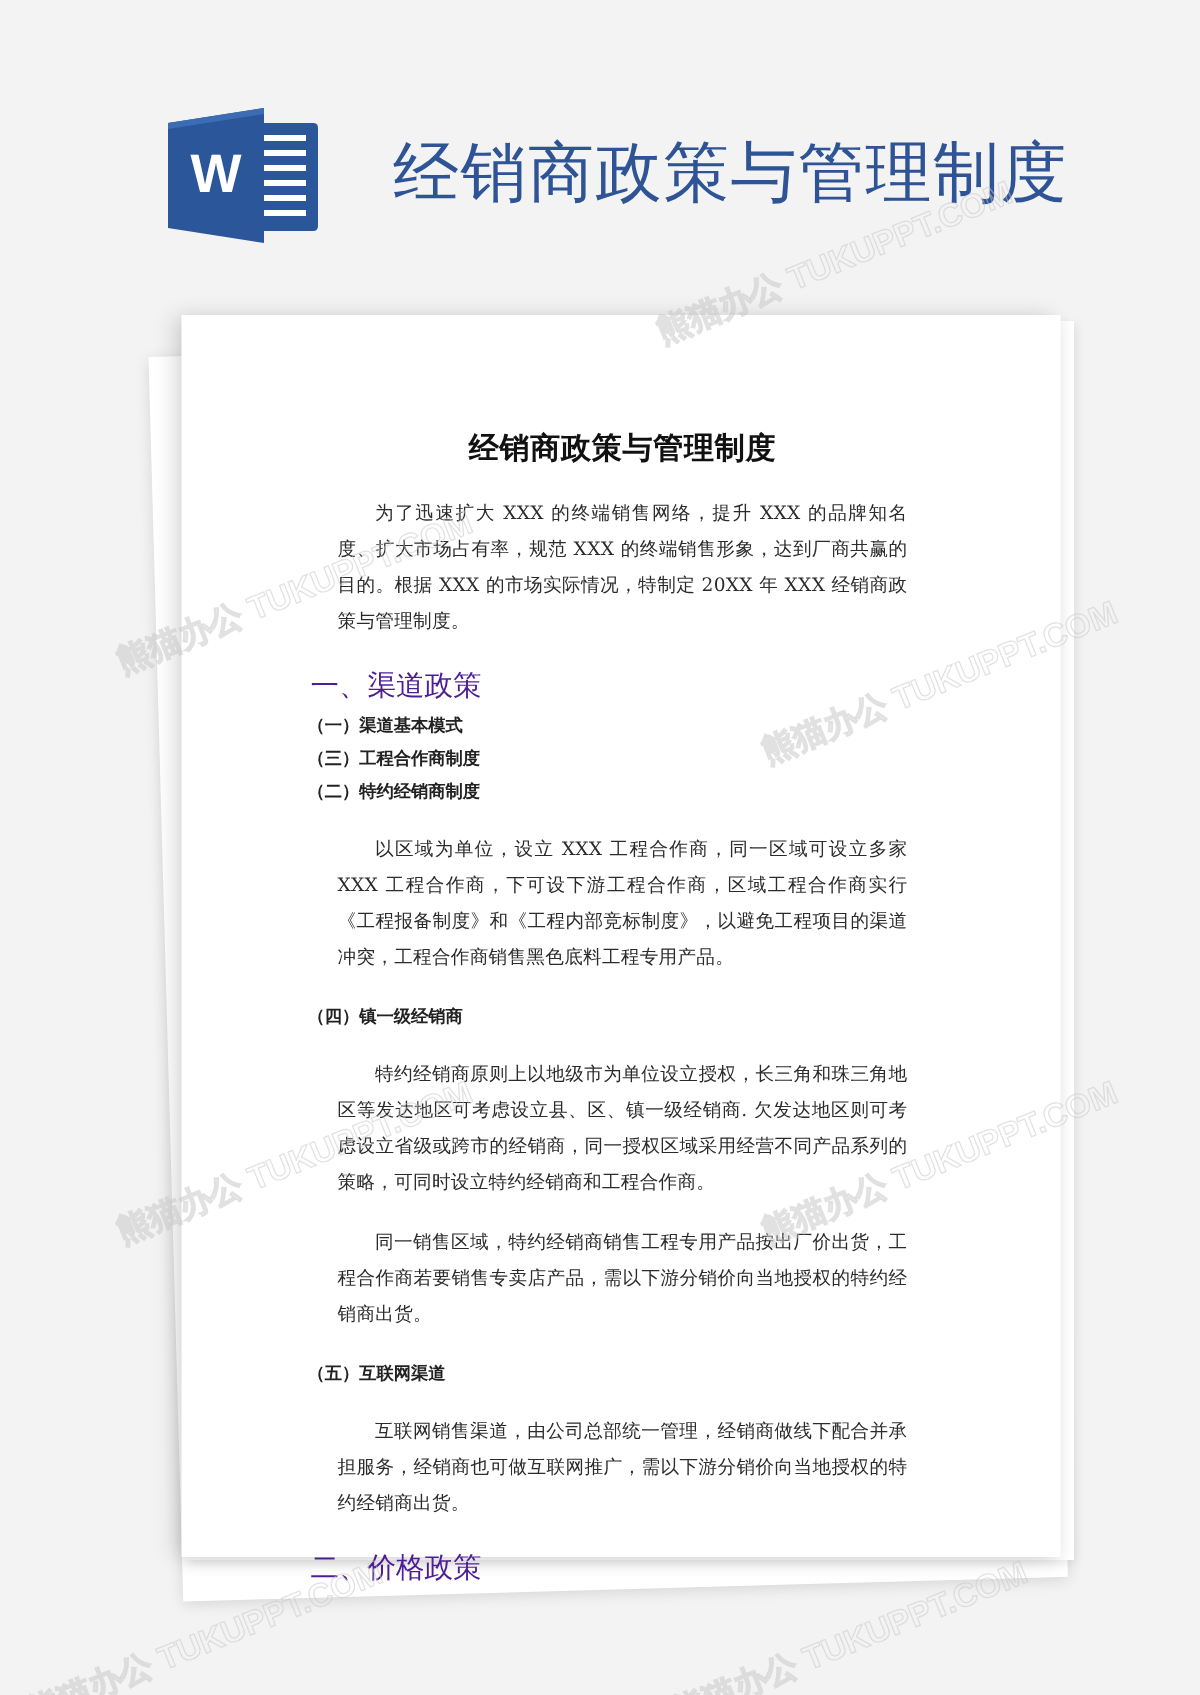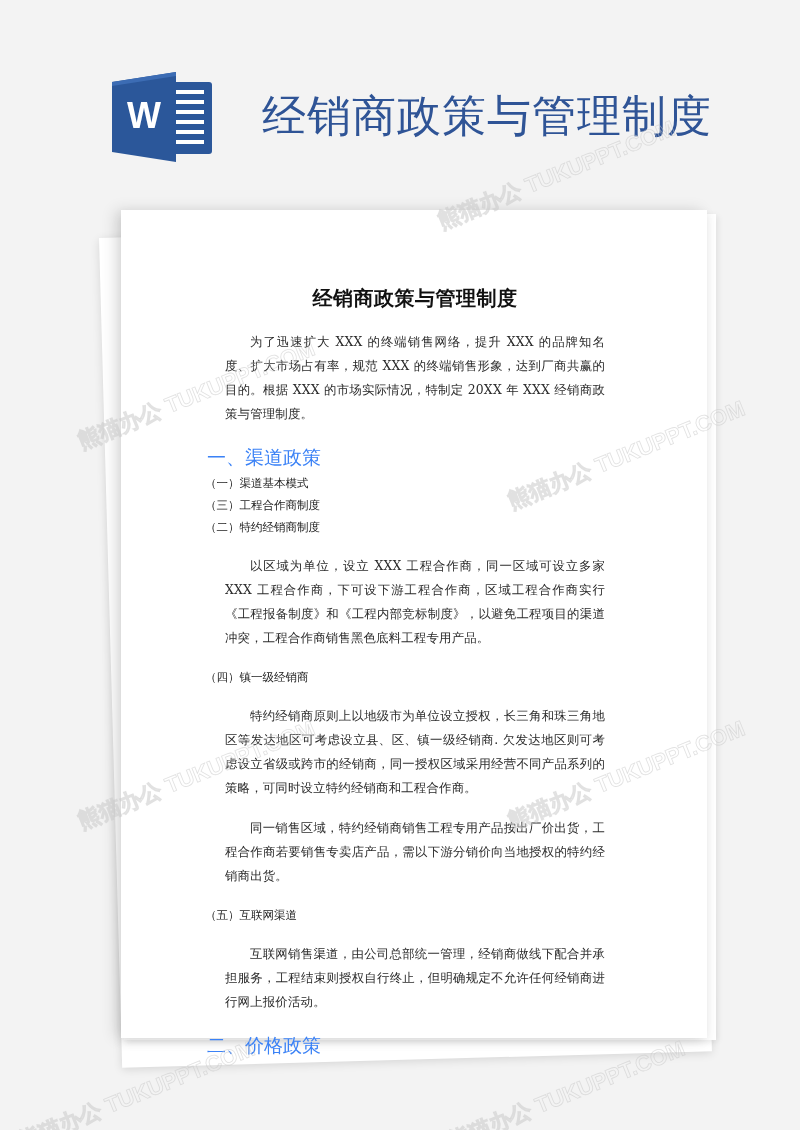--- a/index.html
+++ b/index.html
@@ -101,28 +101,28 @@
       text-indent: 25px;
       margin: 16px;
       text-align: justify;
       letter-spacing: 0.2px;
     }
     .h1 {
       font-family: "DejaVu Sans", sans-serif;
       font-size: 19px;
       line-height: 30px;
       margin: 2px 0 0 -2px;
-      color: #3b82f6;
+      color: #4c1d95;
       font-weight: normal;
     }
     .h2 {
       font-family: "DejaVu Sans", sans-serif;
       font-size: 11.5px;
       line-height: 22px;
-      font-weight: normal;
+      font-weight: bold;
       margin: 0 0 0 -4px;
       color: #222;
     }
   </style>
 </head>
 <body>
 
 <div class="word-icon">
   <svg width="102" height="90" viewBox="0 0 102 90" xmlns="http://www.w3.org/2000/svg">
     <rect x="44" y="10" width="56" height="72" rx="3" fill="#2b579a"></rect>
@@ -156,21 +156,21 @@
     <div class="h2">（三）工程合作商制度</div>
 
     <div class="h2">（二）特约经销商制度</div>
     <p class="para">以区域为单位，设立 XXX 工程合作商，同一区域可设立多家 XXX 工程合作商，下可设下游工程合作商，区域工程合作商实行《工程报备制度》和《工程内部竞标制度》，以避免工程项目的渠道冲突，工程合作商销售黑色底料工程专用产品。</p>
 
     <div class="h2">（四）镇一级经销商</div>
     <p class="para">特约经销商原则上以地级市为单位设立授权，长三角和珠三角地区等发达地区可考虑设立县、区、镇一级经销商. 欠发达地区则可考虑设立省级或跨市的经销商，同一授权区域采用经营不同产品系列的策略，可同时设立特约经销商和工程合作商。</p>
     <p class="para">同一销售区域，特约经销商销售工程专用产品按出厂价出货，工程合作商若要销售专卖店产品，需以下游分销价向当地授权的特约经销商出货。</p>
 
     <div class="h2">（五）互联网渠道</div>
-    <p class="para">互联网销售渠道，由公司总部统一管理，经销商做线下配合并承担服务，工程结束则授权自行终止，但明确规定不允许任何经销商进行网上报价活动。</p>
+    <p class="para">互联网销售渠道，由公司总部统一管理，经销商做线下配合并承担服务，经销商也可做互联网推广，需以下游分销价向当地授权的特约经销商出货。</p>
 
     <div class="h1" style="margin-top:4px;">二、价格政策</div>
   </div>
 </div>
 
 <div class="watermark" style="left:430px; top:160px;">熊猫办公 TUKUPPT.COM</div>
 <div class="watermark" style="left:70px; top:380px;">熊猫办公 TUKUPPT.COM</div>
 <div class="watermark" style="left:500px; top:440px;">熊猫办公 TUKUPPT.COM</div>
 <div class="watermark" style="left:70px; top:760px;">熊猫办公 TUKUPPT.COM</div>
 <div class="watermark" style="left:500px; top:760px;">熊猫办公 TUKUPPT.COM</div>

